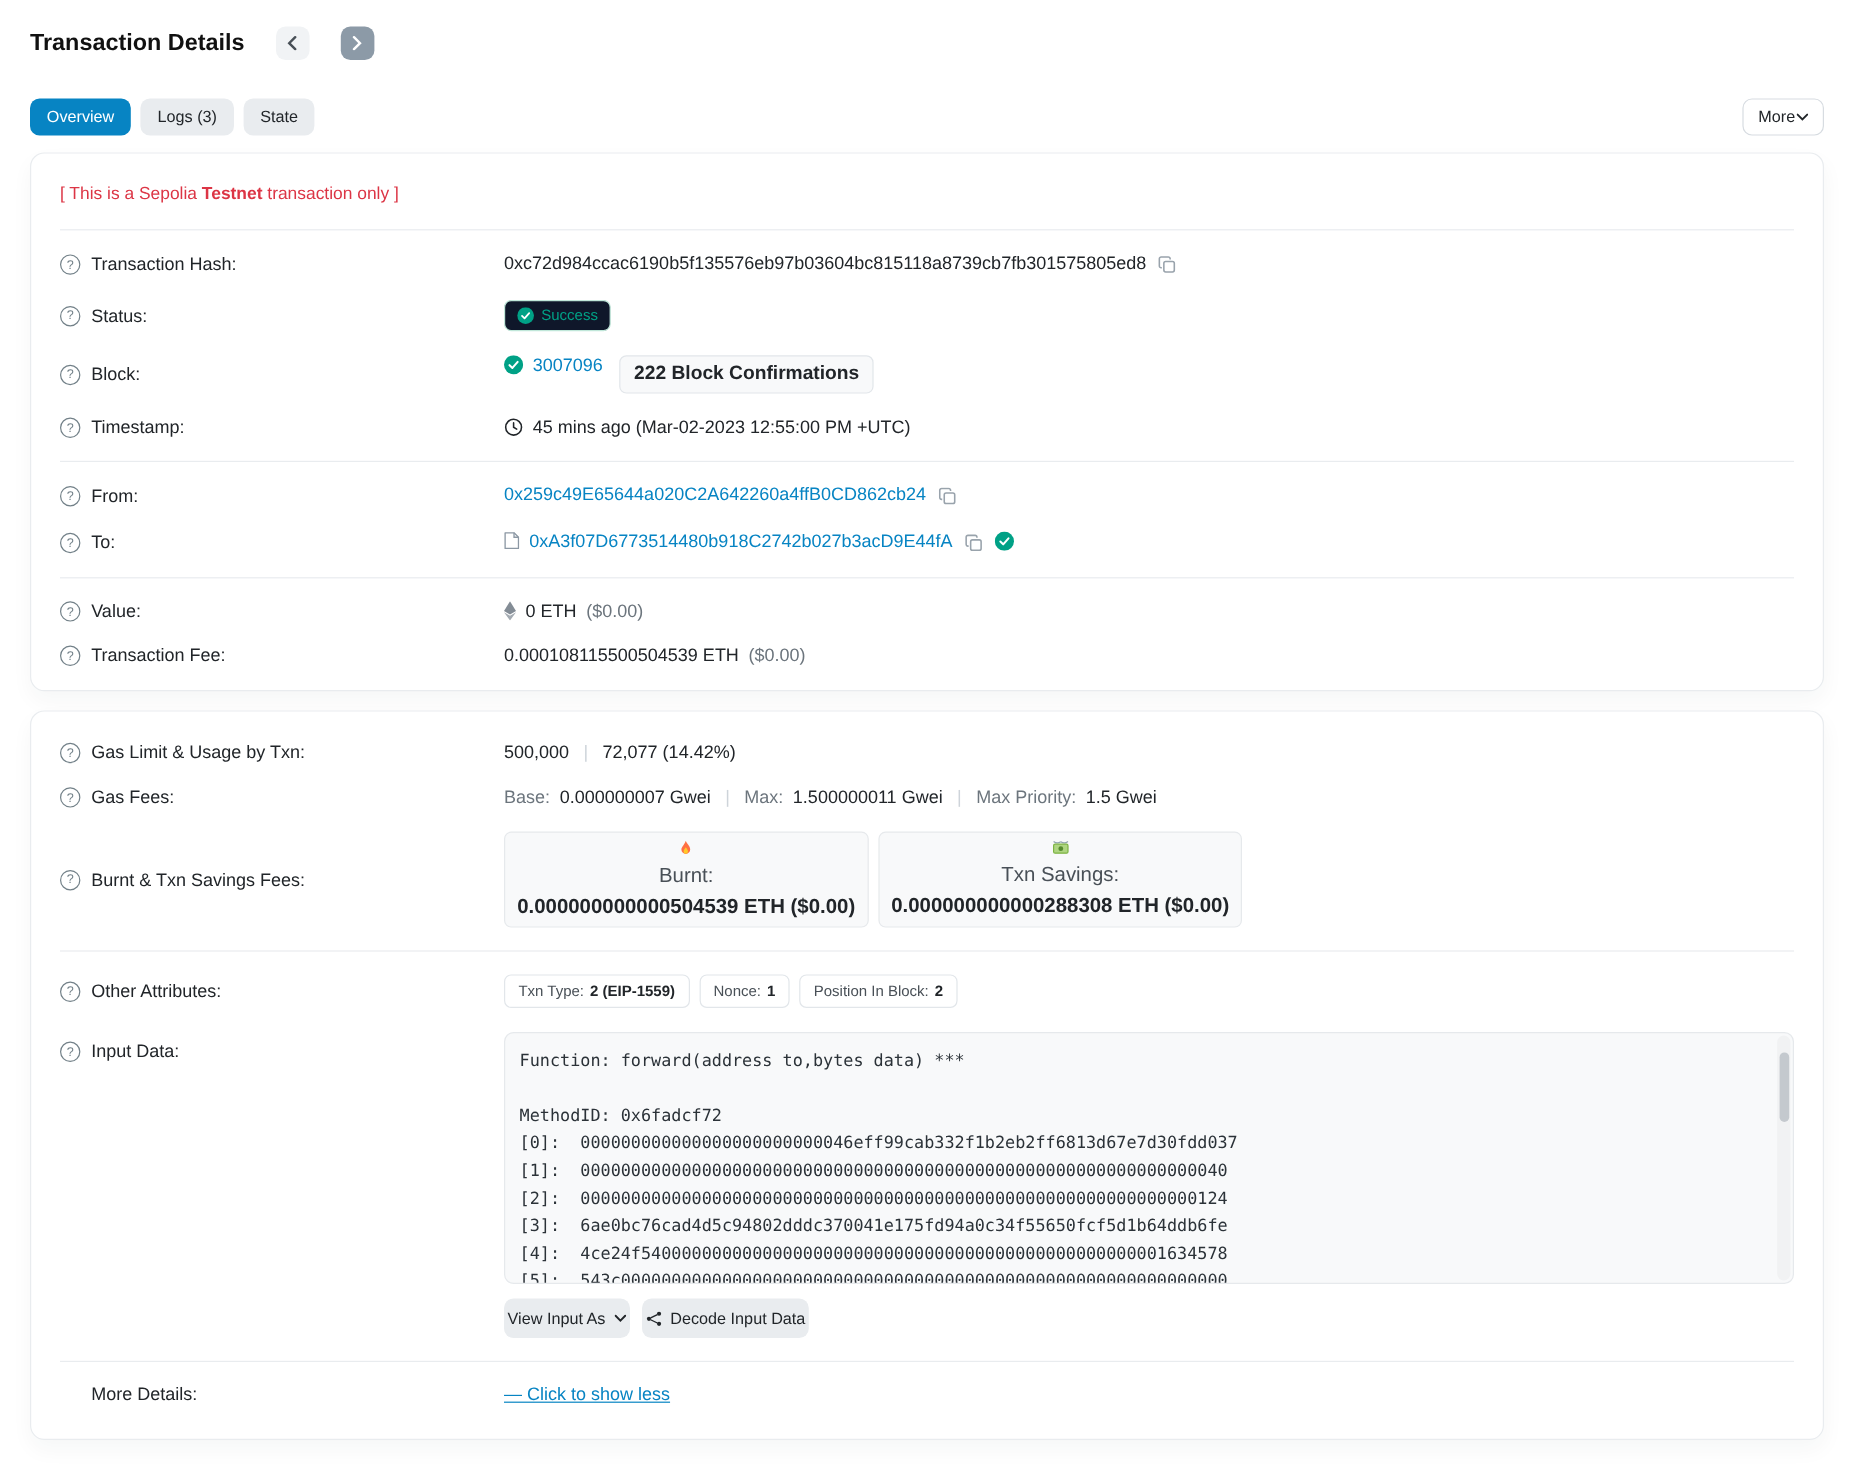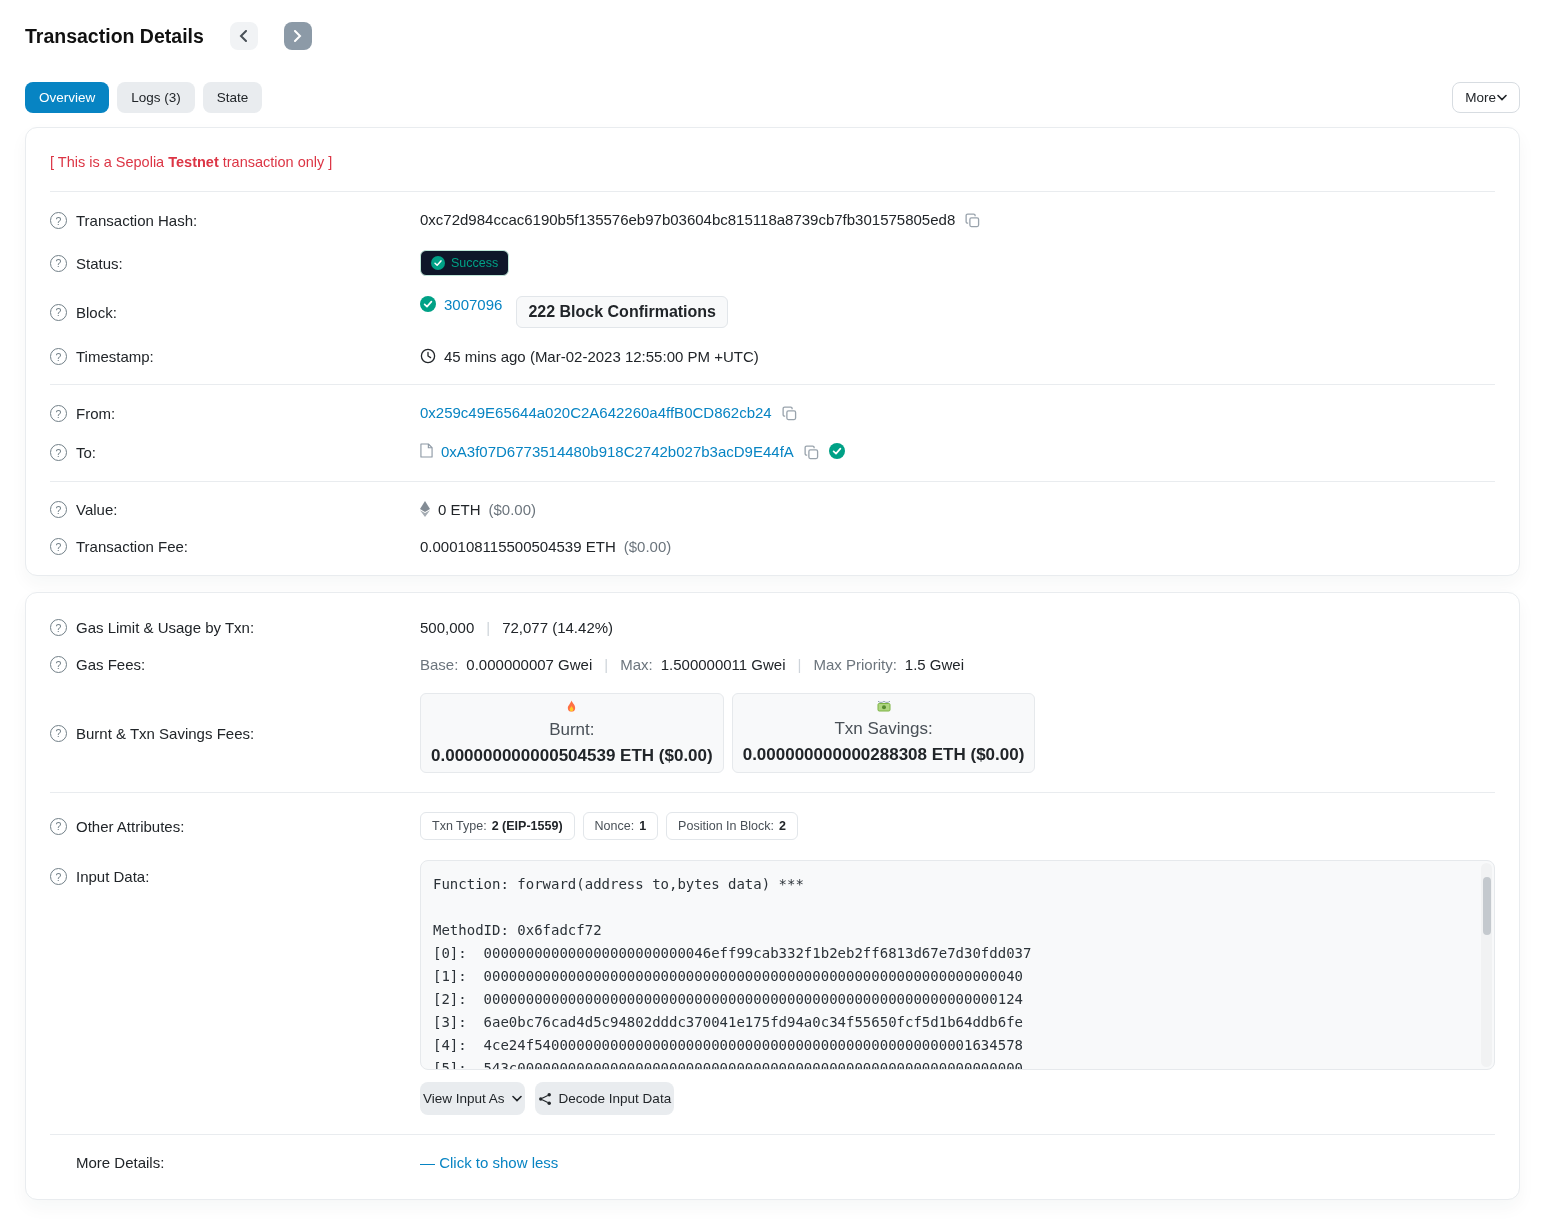--- a/index.html
+++ b/index.html
@@ -55,21 +55,21 @@
 
   .input-wrap { flex:1; min-width:0; }
   .input-box { position:relative; background:#f8f9fa; border:1px solid #e6e9ec; border-radius:8px; height:210px; overflow:hidden; }
   .input-box pre { font-family:"DejaVu Sans Mono", monospace; font-size:14px; line-height:23px; color:#2b3238; padding:12px 26px 12px 12px; white-space:pre; }
   .scrollbar { position:absolute; top:2px; bottom:2px; right:2px; width:11px; background:#f1f2f3; border-radius:6px; }
   .scroll-thumb { position:absolute; top:14px; right:1.5px; width:8px; height:58px; background:#c4c9ce; border-radius:4px; cursor:grab; }
   .input-actions { display:flex; gap:10px; margin-top:12px; }
   .input-btn { background:#e9ecef; border:none; border-radius:8px; padding:9px 3px; font-size:13.5px; color:#212529; display:inline-flex; align-items:center; gap:7px; cursor:pointer; font-family:inherit;justify-content:center; }
 
   .more-details-label { width:370px; flex-shrink:0; color:#212529; }
-  .show-less { display:inline-flex; align-items:center; gap:6px; font-size:15px; }
+  .show-less { display:inline-flex; align-items:center; gap:6px; font-size:15px;text-decoration:underline; }
 
   svg { display:block; }
 </style>
 </head>
 <body>
 
 <div class="page">
 
   <div class="header">
     <span class="page-title">Transaction Details</span>

